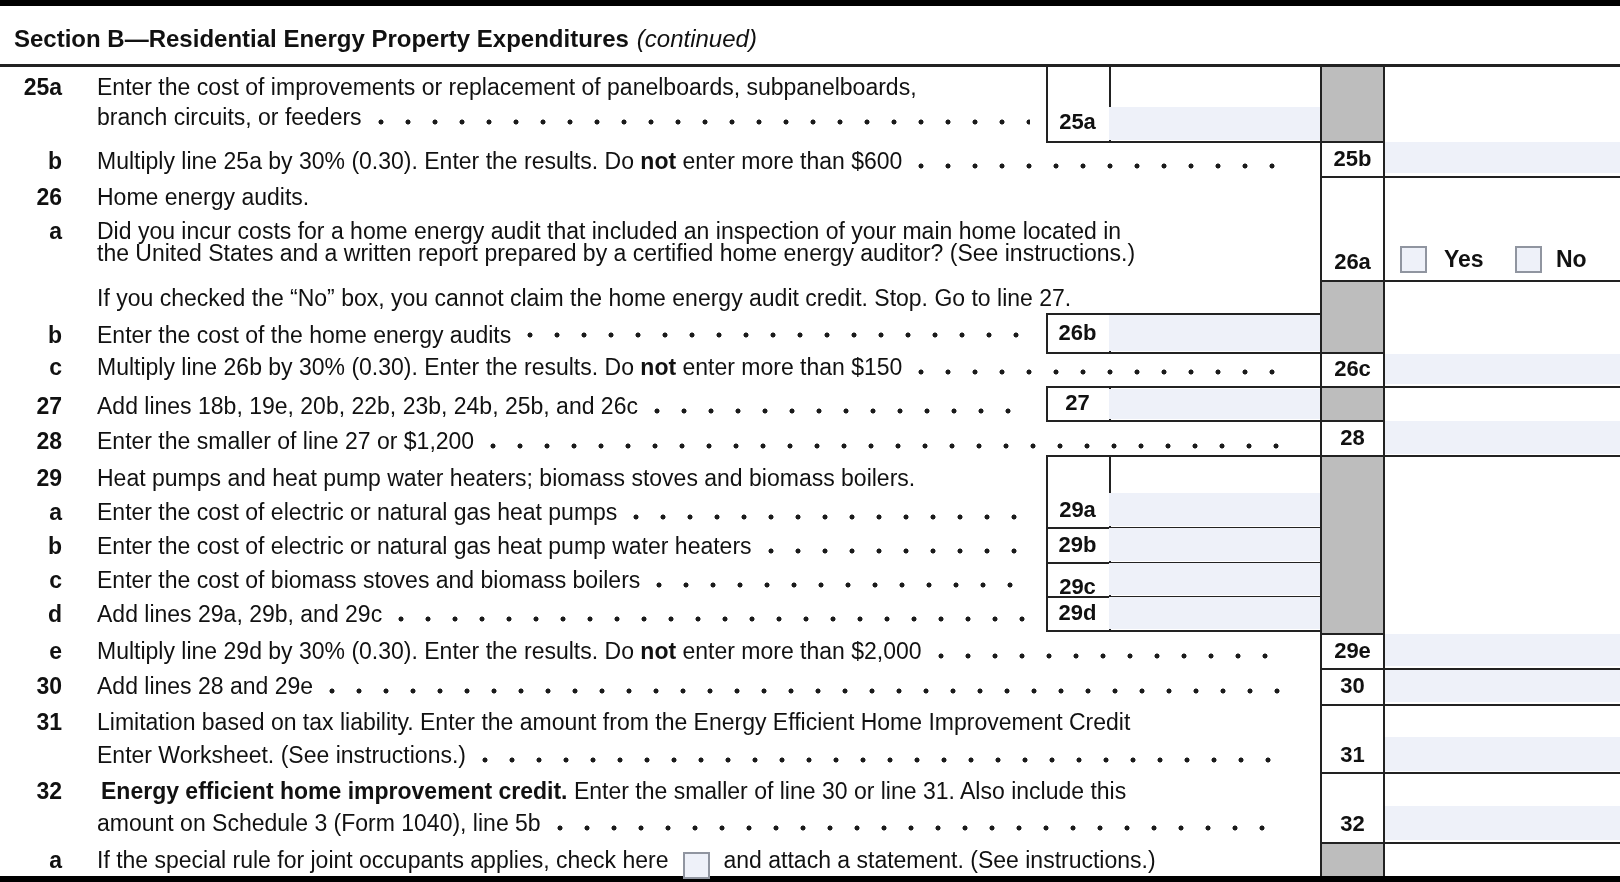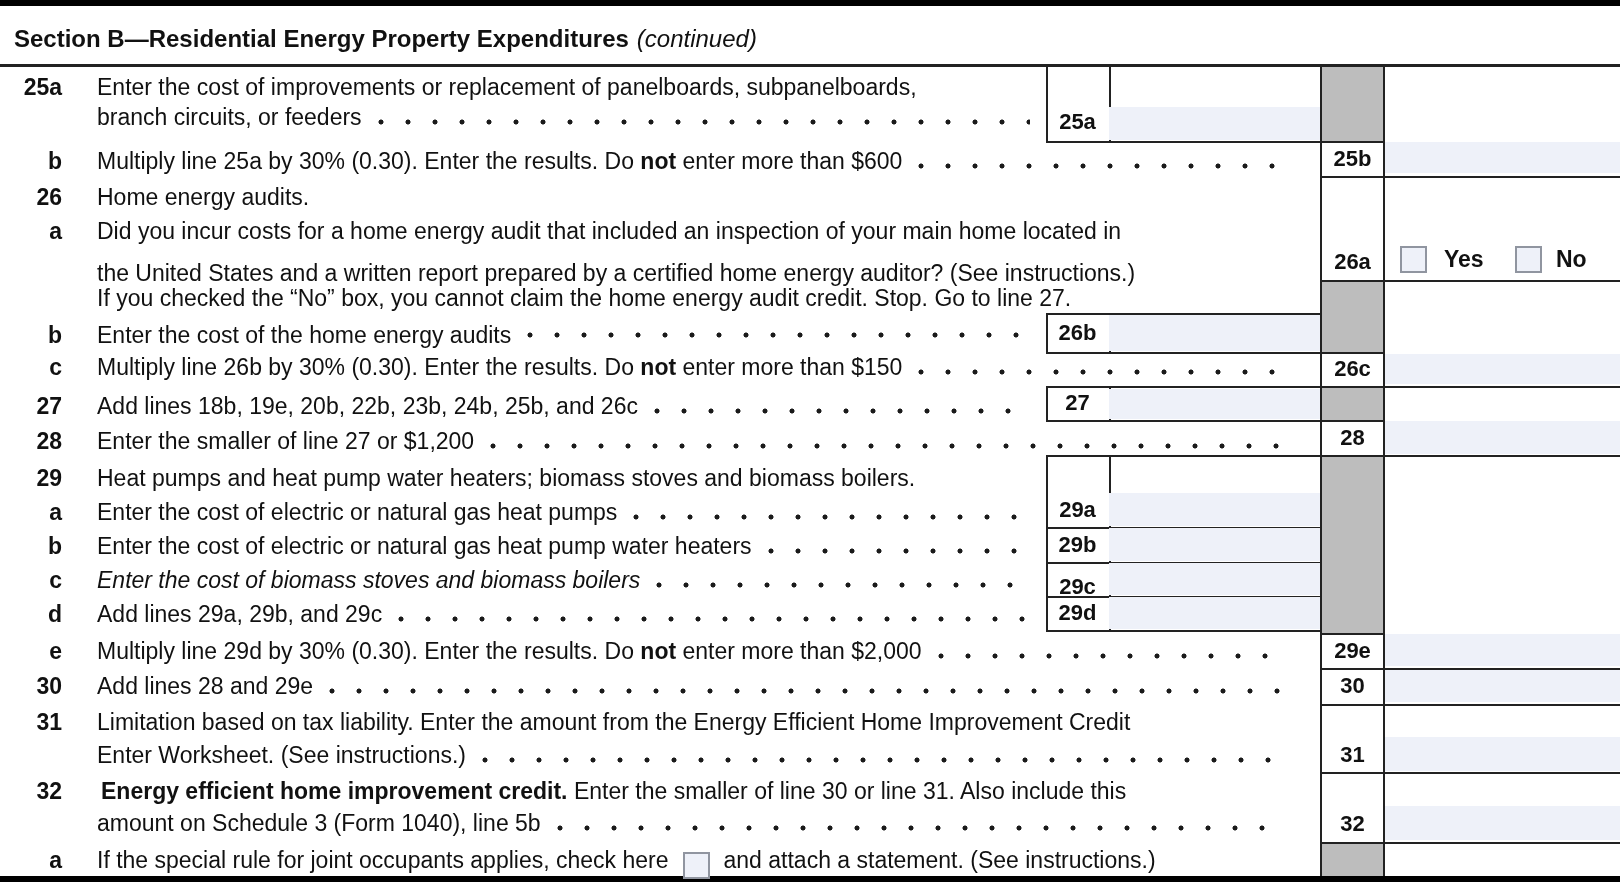--- a/index.html
+++ b/index.html
@@ -149,21 +149,21 @@
     <span class="leader"></span>
   </div>
 
   <div class="row" style="left:97px;top:184px;">
     <span class="seg">Home energy audits.</span>
   </div>
 
   <div class="row" style="left:97px;top:218px;">
     <span class="seg">Did you incur costs for a home energy audit that included an inspection of your main home located in</span>
   </div>
-  <div class="row" style="left:97px;top:260px;">
+  <div class="row" style="left:97px;top:240px;">
     <span class="seg">the United States and a written report prepared by a certified home energy auditor? (See instructions.)</span>
   </div>
 
   <div class="row" style="left:97px;top:285px;align-items:center;">
     <span class="seg">If you checked the “No” box, you cannot claim the home energy audit credit. Stop. Go to line 27.</span>
   </div>
 
   <div class="row" style="left:97px;top:322px;width:943px;align-items:center;">
     <span class="seg">Enter the cost of the home energy audits</span>
     <span class="leader"></span>
@@ -191,21 +191,21 @@
   </div>
 
   <div class="row" style="left:97px;top:499px;width:943px;">
     <span class="seg">Enter the cost of electric or natural gas heat pumps</span>
     <span class="leader"></span>
   </div>
   <div class="row" style="left:97px;top:533px;width:943px;">
     <span class="seg">Enter the cost of electric or natural gas heat pump water heaters</span>
     <span class="leader"></span>
   </div>
-  <div class="row" style="left:97px;top:567px;width:943px;font-style:italic;">
+  <div class="row" style="left:97px;top:567px;width:943px;">
     <span class="seg">Enter the cost of biomass stoves and biomass boilers</span>
     <span class="leader"></span>
   </div>
   <div class="row" style="left:97px;top:601px;width:943px;">
     <span class="seg">Add lines 29a, 29b, and 29c</span>
     <span class="leader"></span>
   </div>
 
   <div class="row" style="left:97px;top:638px;width:1198px;">
     <span class="seg">Multiply line 29d by 30% (0.30). Enter the results. Do </span>

